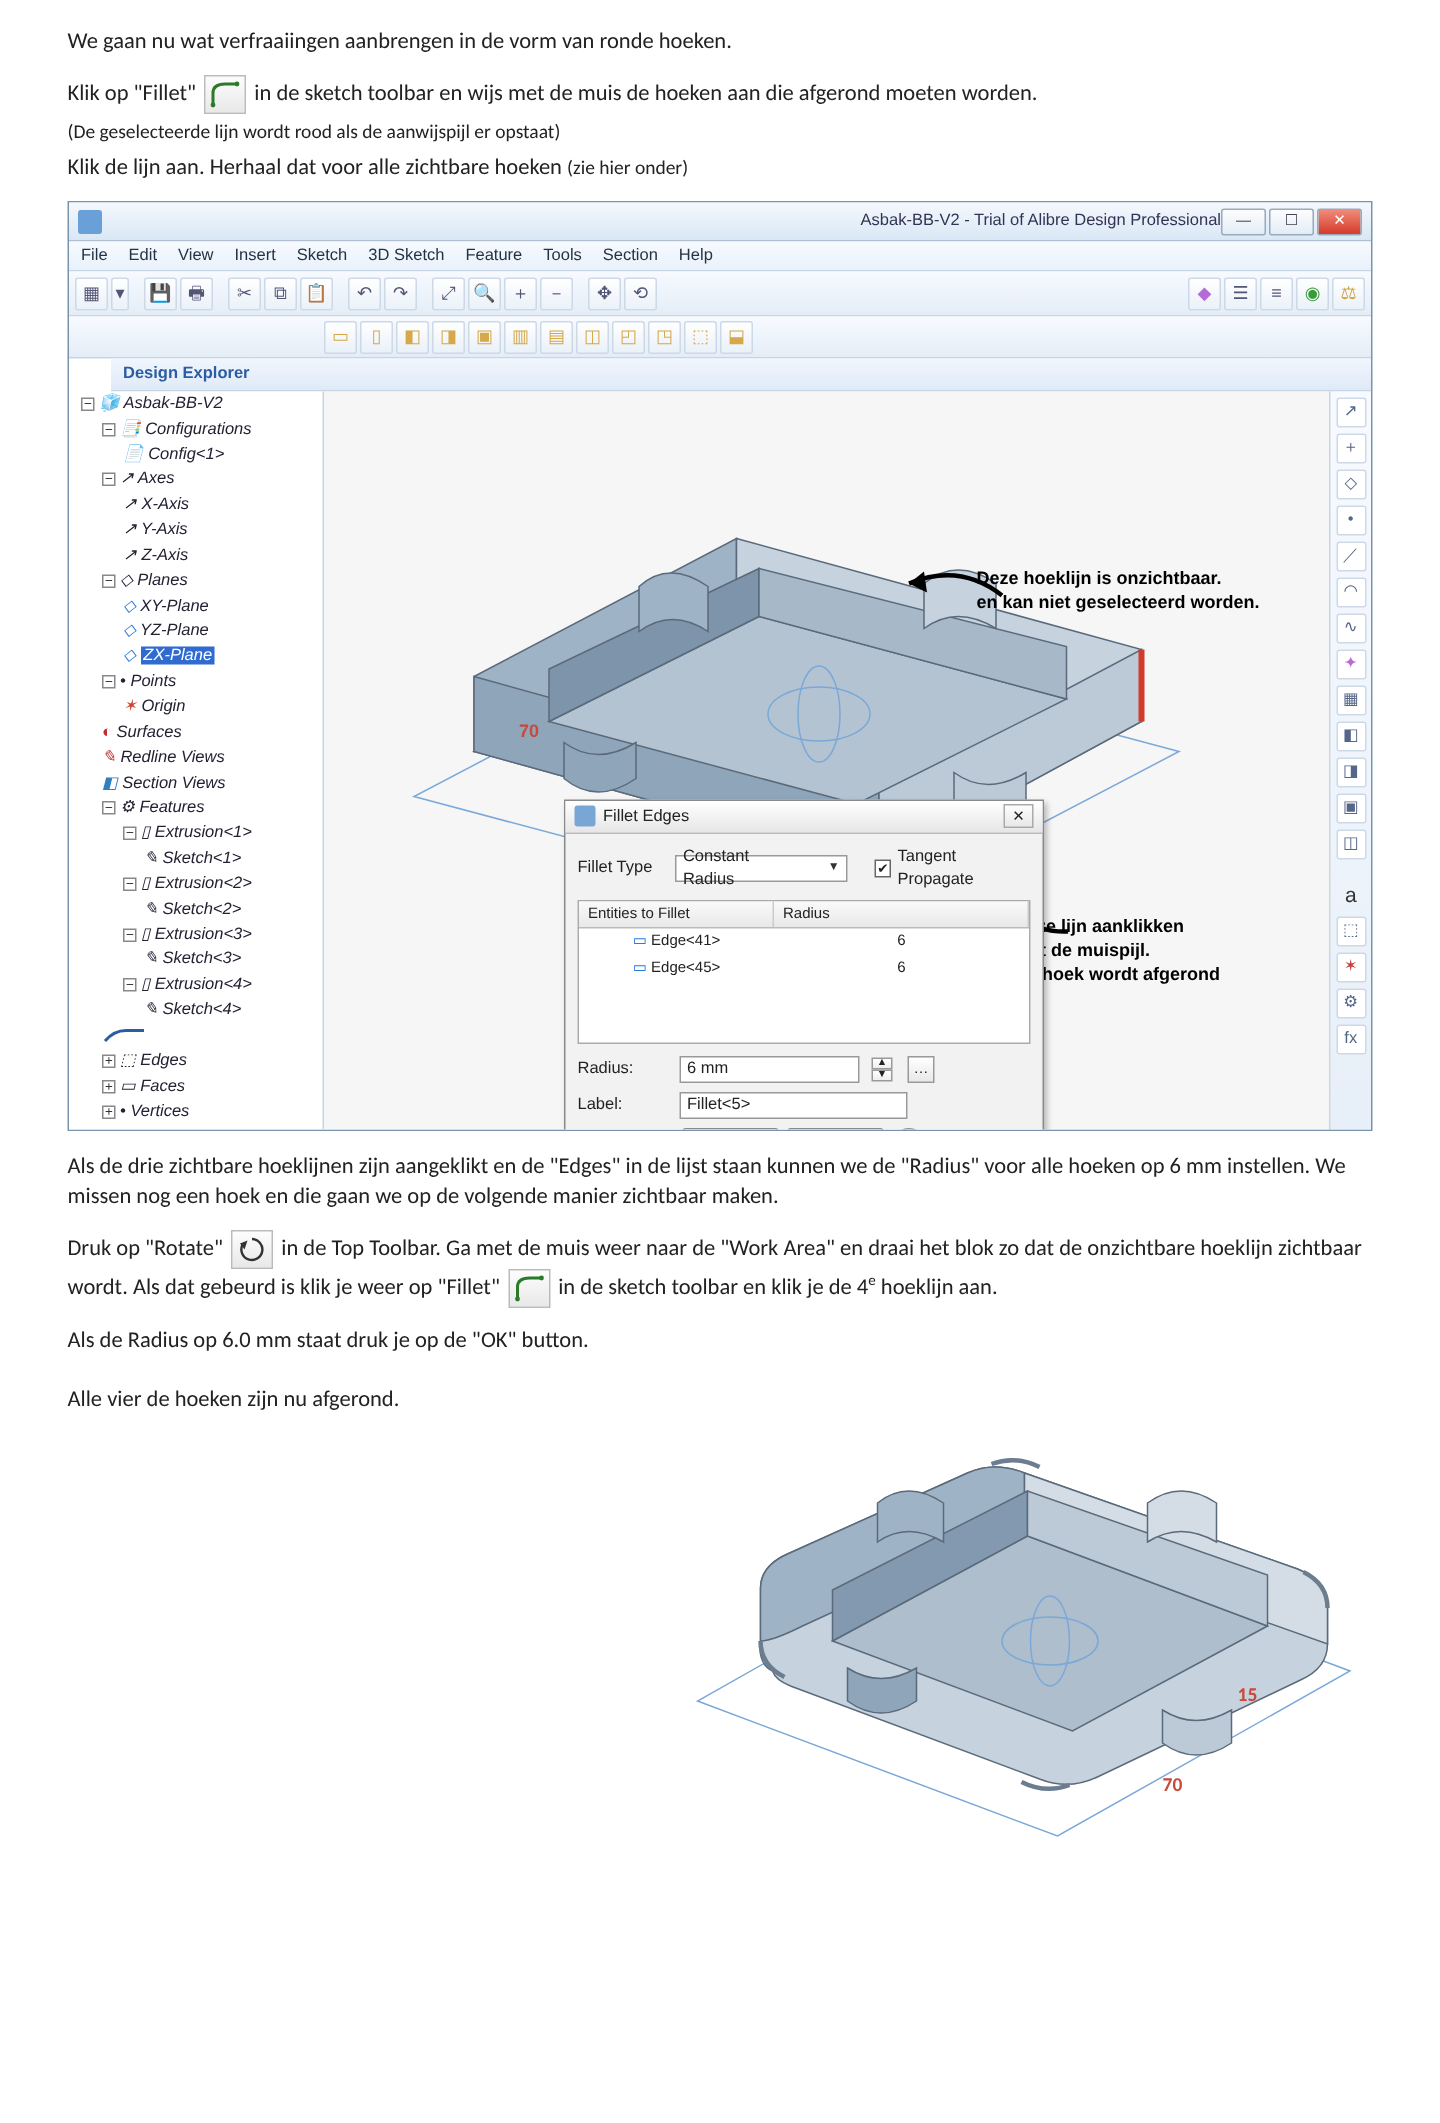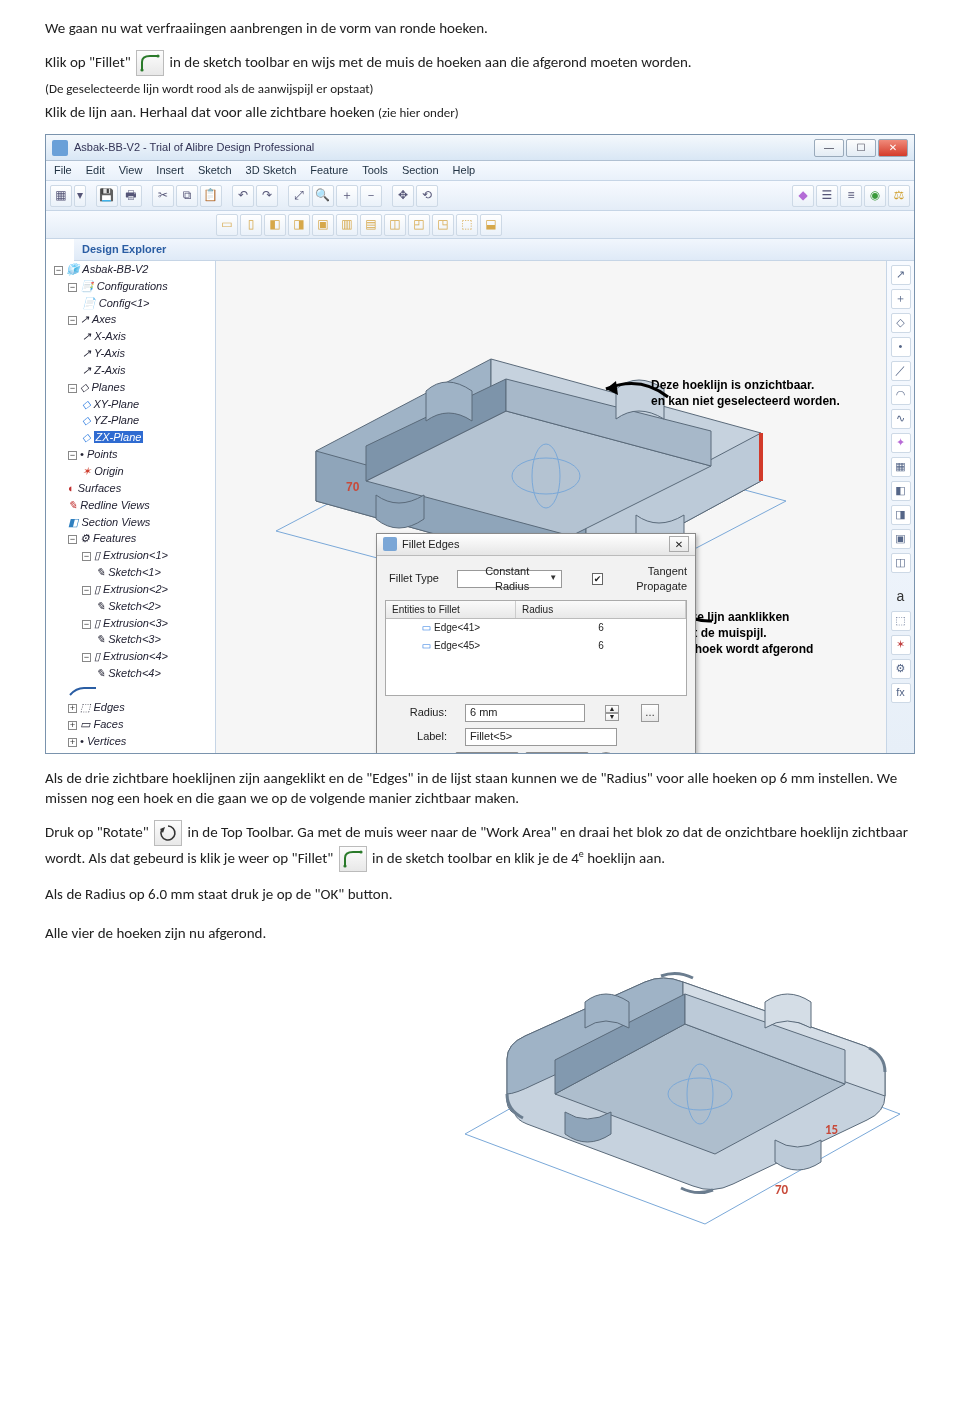--- a/index.html
+++ b/index.html
@@ -38,21 +38,21 @@
     font-size: 11px;
   }
   .titlebar {
     height: 26px;
     background: linear-gradient(#f4f8fc,#d9e7f5);
     display:flex; align-items:center;
     padding: 0 6px;
     border-bottom:1px solid #b0c0d2;
   }
   .titlebar .ico { width:16px;height:16px;margin-right:6px;background:#6aa0d8;border-radius:2px; }
-  .titlebar .wtitle { flex:1; color:#335; }
+  .titlebar .wtitle { flex:1; color:#335;text-align:right; }
   .winbtns { display:flex; gap:2px; }
   .winbtn { width:30px; height:18px; border:1px solid #9ab; background:linear-gradient(#fdfdfd,#e3ecf5);
             border-radius:2px; display:flex;align-items:center;justify-content:center;color:#445; font-size:10px;}
   .winbtn.close { background:linear-gradient(#f08a7a,#d43b2a); color:#fff; }
   .menubar { height:20px; background:linear-gradient(#f7faff,#e9f1fa);
              border-bottom:1px solid #c6d5e6; display:flex; gap:14px;
              padding:0 8px; align-items:center; color:#234; }
   .menubar span { cursor:default; }
   .toolbar {
     height:30px; background:linear-gradient(#f7faff,#e4edf7);
@@ -111,21 +111,21 @@
     font-size:11px;
   }
   .dialog .dtitle { height:22px; background:linear-gradient(#fff,#e6e6e6);
                     border-bottom:1px solid #bbb; display:flex;align-items:center;
                     padding:0 6px; }
   .dialog .dtitle .dico{width:14px;height:14px;background:#7aa6d6;margin-right:5px;border-radius:2px;}
   .dialog .dtitle .x { margin-left:auto; width:20px;height:16px;border:1px solid #aaa;
                        background:linear-gradient(#fdfdfd,#e8e8e8);display:flex;align-items:center;
                        justify-content:center; font-size:10px; }
   .dialog .body { padding:8px; }
-  .drow { display:flex; align-items:center; gap:18px; margin-bottom:6px;text-align:right; }
+  .drow { display:flex; align-items:center; gap:6px; margin-bottom:6px; }
   .dlabel { width:62px; }
   .dsel { border:1px solid #999; background:#fff; height:18px; padding:0 4px;
           display:flex;align-items:center; gap:20px; }
   .dsel .tri { font-size:8px; color:#333; }
   .chk { width:12px;height:12px;border:1px solid #666;background:#fff;display:inline-flex;
          align-items:center;justify-content:center;font-size:9px;margin-right:4px; }
   .dtable { border:1px solid #aaa; background:#fff; height:96px; margin-bottom:8px; }
   .dth { display:flex; background:linear-gradient(#fafafa,#e8e8e8); border-bottom:1px solid #bbb;
          font-size:10px; }
   .dth div { padding:2px 6px; border-right:1px solid #ccc; }

